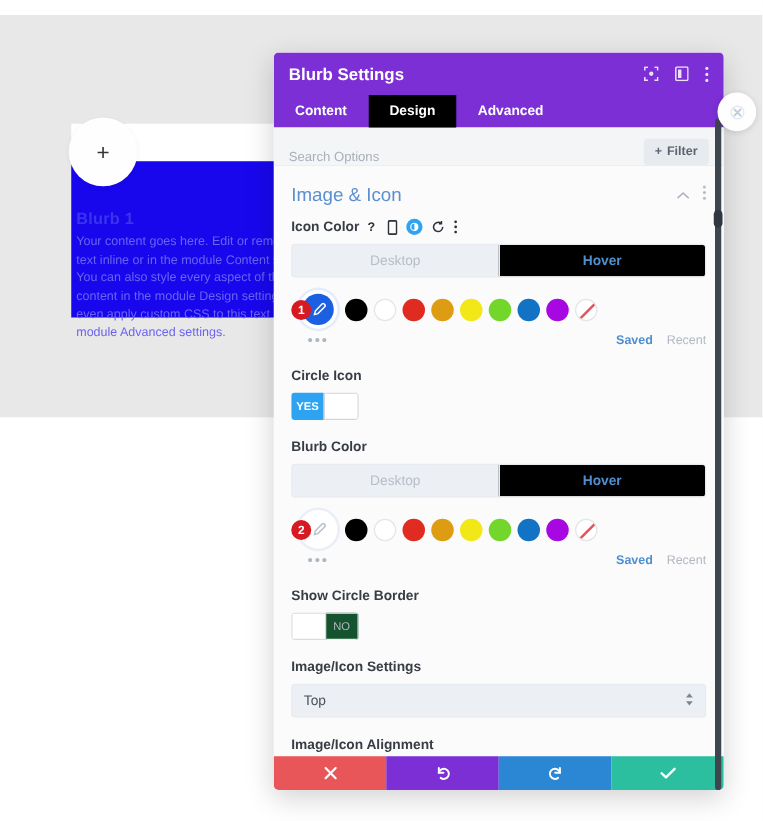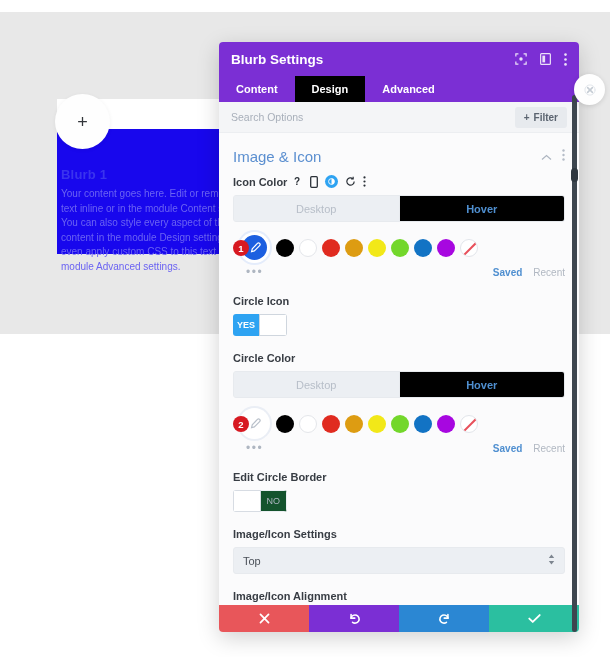--- a/index.html
+++ b/index.html
@@ -74,21 +74,21 @@
   .tabs { height: 26px; background: #7b2fd4; display: flex; }
   .tab {
     display: flex; align-items: center; justify-content: center;
     padding: 0 17px; color: #fff; font-size: 11px; font-weight: 700;
     height: 26px; cursor: pointer;
   }
   .tab.active { background: #000000; }
 
   .searchbar {
     height: 31px; background: #f4f5f7; border-bottom: 1px solid #eceef1;
-    display: flex; align-items: center; padding: 0 12px;
+    display: flex; align-items: flex-end; padding: 0 12px;
   }
   .search-input {
     flex: 1; border: none; background: transparent; outline: none;
     font-size: 10.5px; color: #8d95a2; font-family: "Liberation Sans", sans-serif;
   }
   .search-input::placeholder { color: #a8afba; }
   .filter-btn {
     background: #e7eaee; color: #5b6470; font-size: 10px; font-weight: 700;
     padding: 5px 9px; border-radius: 3px; border: none; cursor: pointer;
     display: flex; align-items: center; gap: 4px;
@@ -371,21 +371,21 @@
           <span class="recent">Recent</span>
         </span>
       </div>
 
       <div class="field-label-plain mt16">Circle Icon</div>
       <div class="toggle">
         <span class="on-part">YES</span>
         <span class="knob-r"></span>
       </div>
 
-      <div class="field-label-plain mt16">Circle Color</div>
+      <div class="field-label-plain mt16">Blurb Color</div>
       <div class="seg">
         <div class="seg-item inactive">Desktop</div>
         <div class="seg-item active">Hover</div>
       </div>
 
       <div class="swatch-row">
         <div class="badge">2</div>
         <div class="dropper unsel">
           <svg width="12" height="12" viewBox="0 0 14 14" fill="none" stroke="#b9c0ca" stroke-width="1.4" stroke-linecap="round">
             <path d="M9.8 1.6a1.8 1.8 0 0 1 2.6 2.6L6.2 10.4 3 11.2l0.8-3.2z"></path>
@@ -403,21 +403,21 @@
       </div>
 
       <div class="swatch-sub">
         <span class="ellip">•••</span>
         <span class="sub-right">
           <span class="saved">Saved</span>
           <span class="recent">Recent</span>
         </span>
       </div>
 
-      <div class="field-label-plain mt16">Edit Circle Border</div>
+      <div class="field-label-plain mt16">Show Circle Border</div>
       <div class="toggle off">
         <span class="off-knob"></span>
         <span class="off-part">NO</span>
       </div>
 
       <div class="field-label-plain mt16">Image/Icon Settings</div>
       <div class="select">
         <span class="val">Top</span>
         <span class="arrows">
           <svg width="7" height="11" viewBox="0 0 7 11" fill="#7d858f">

